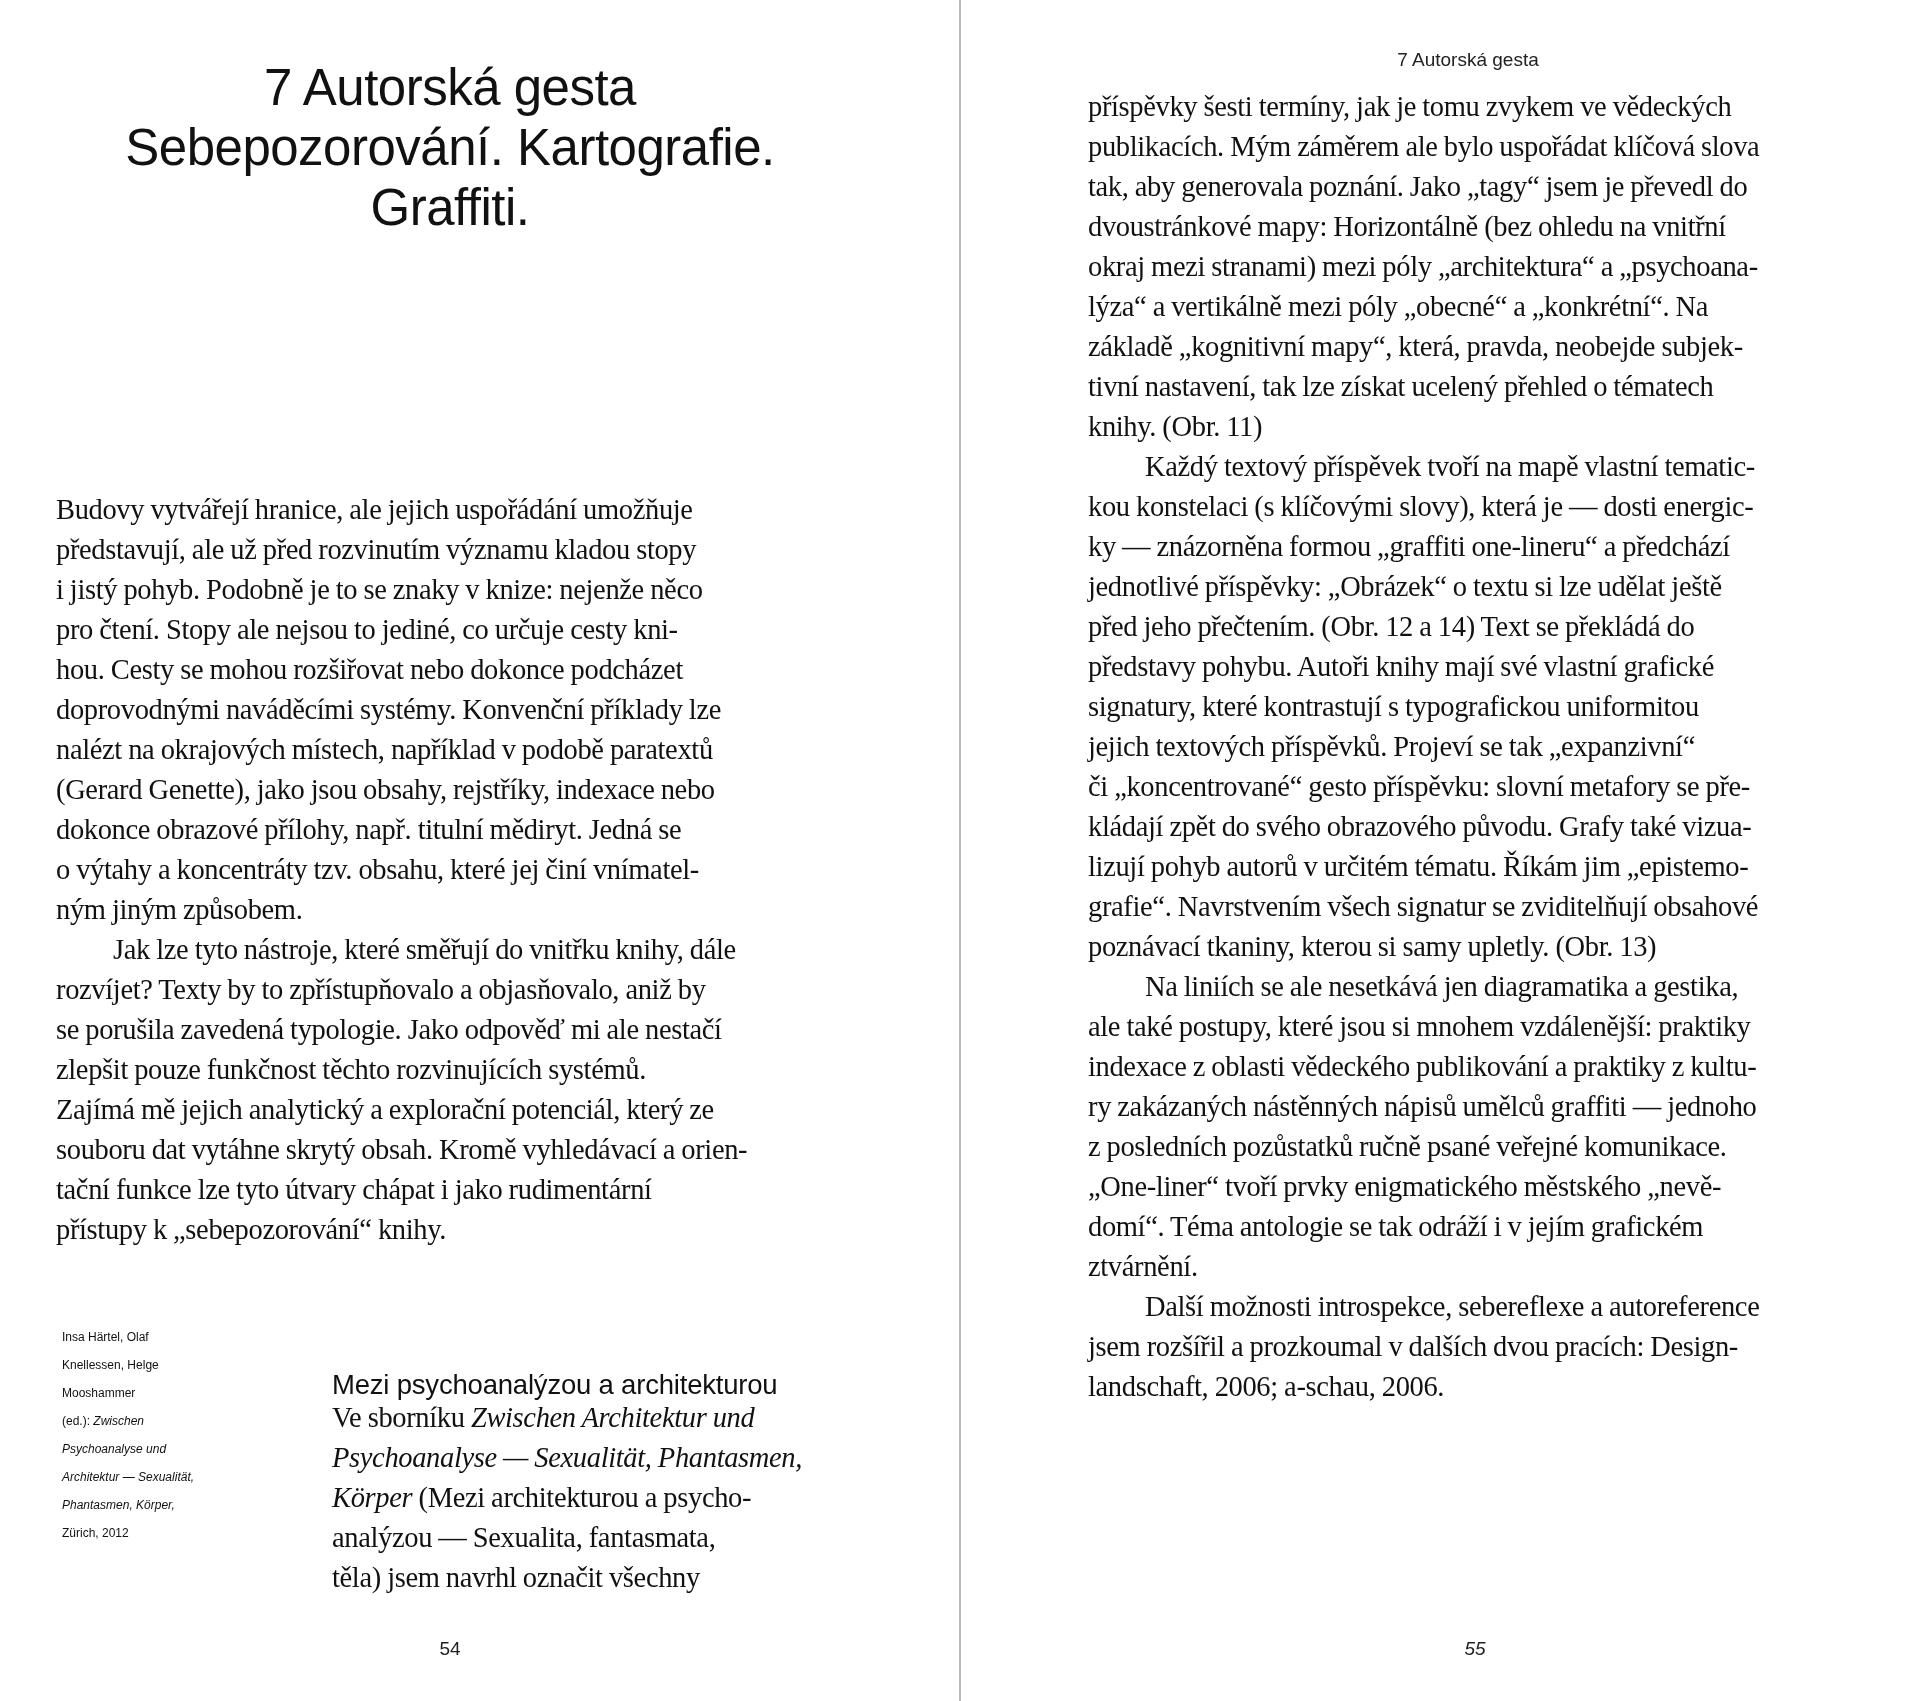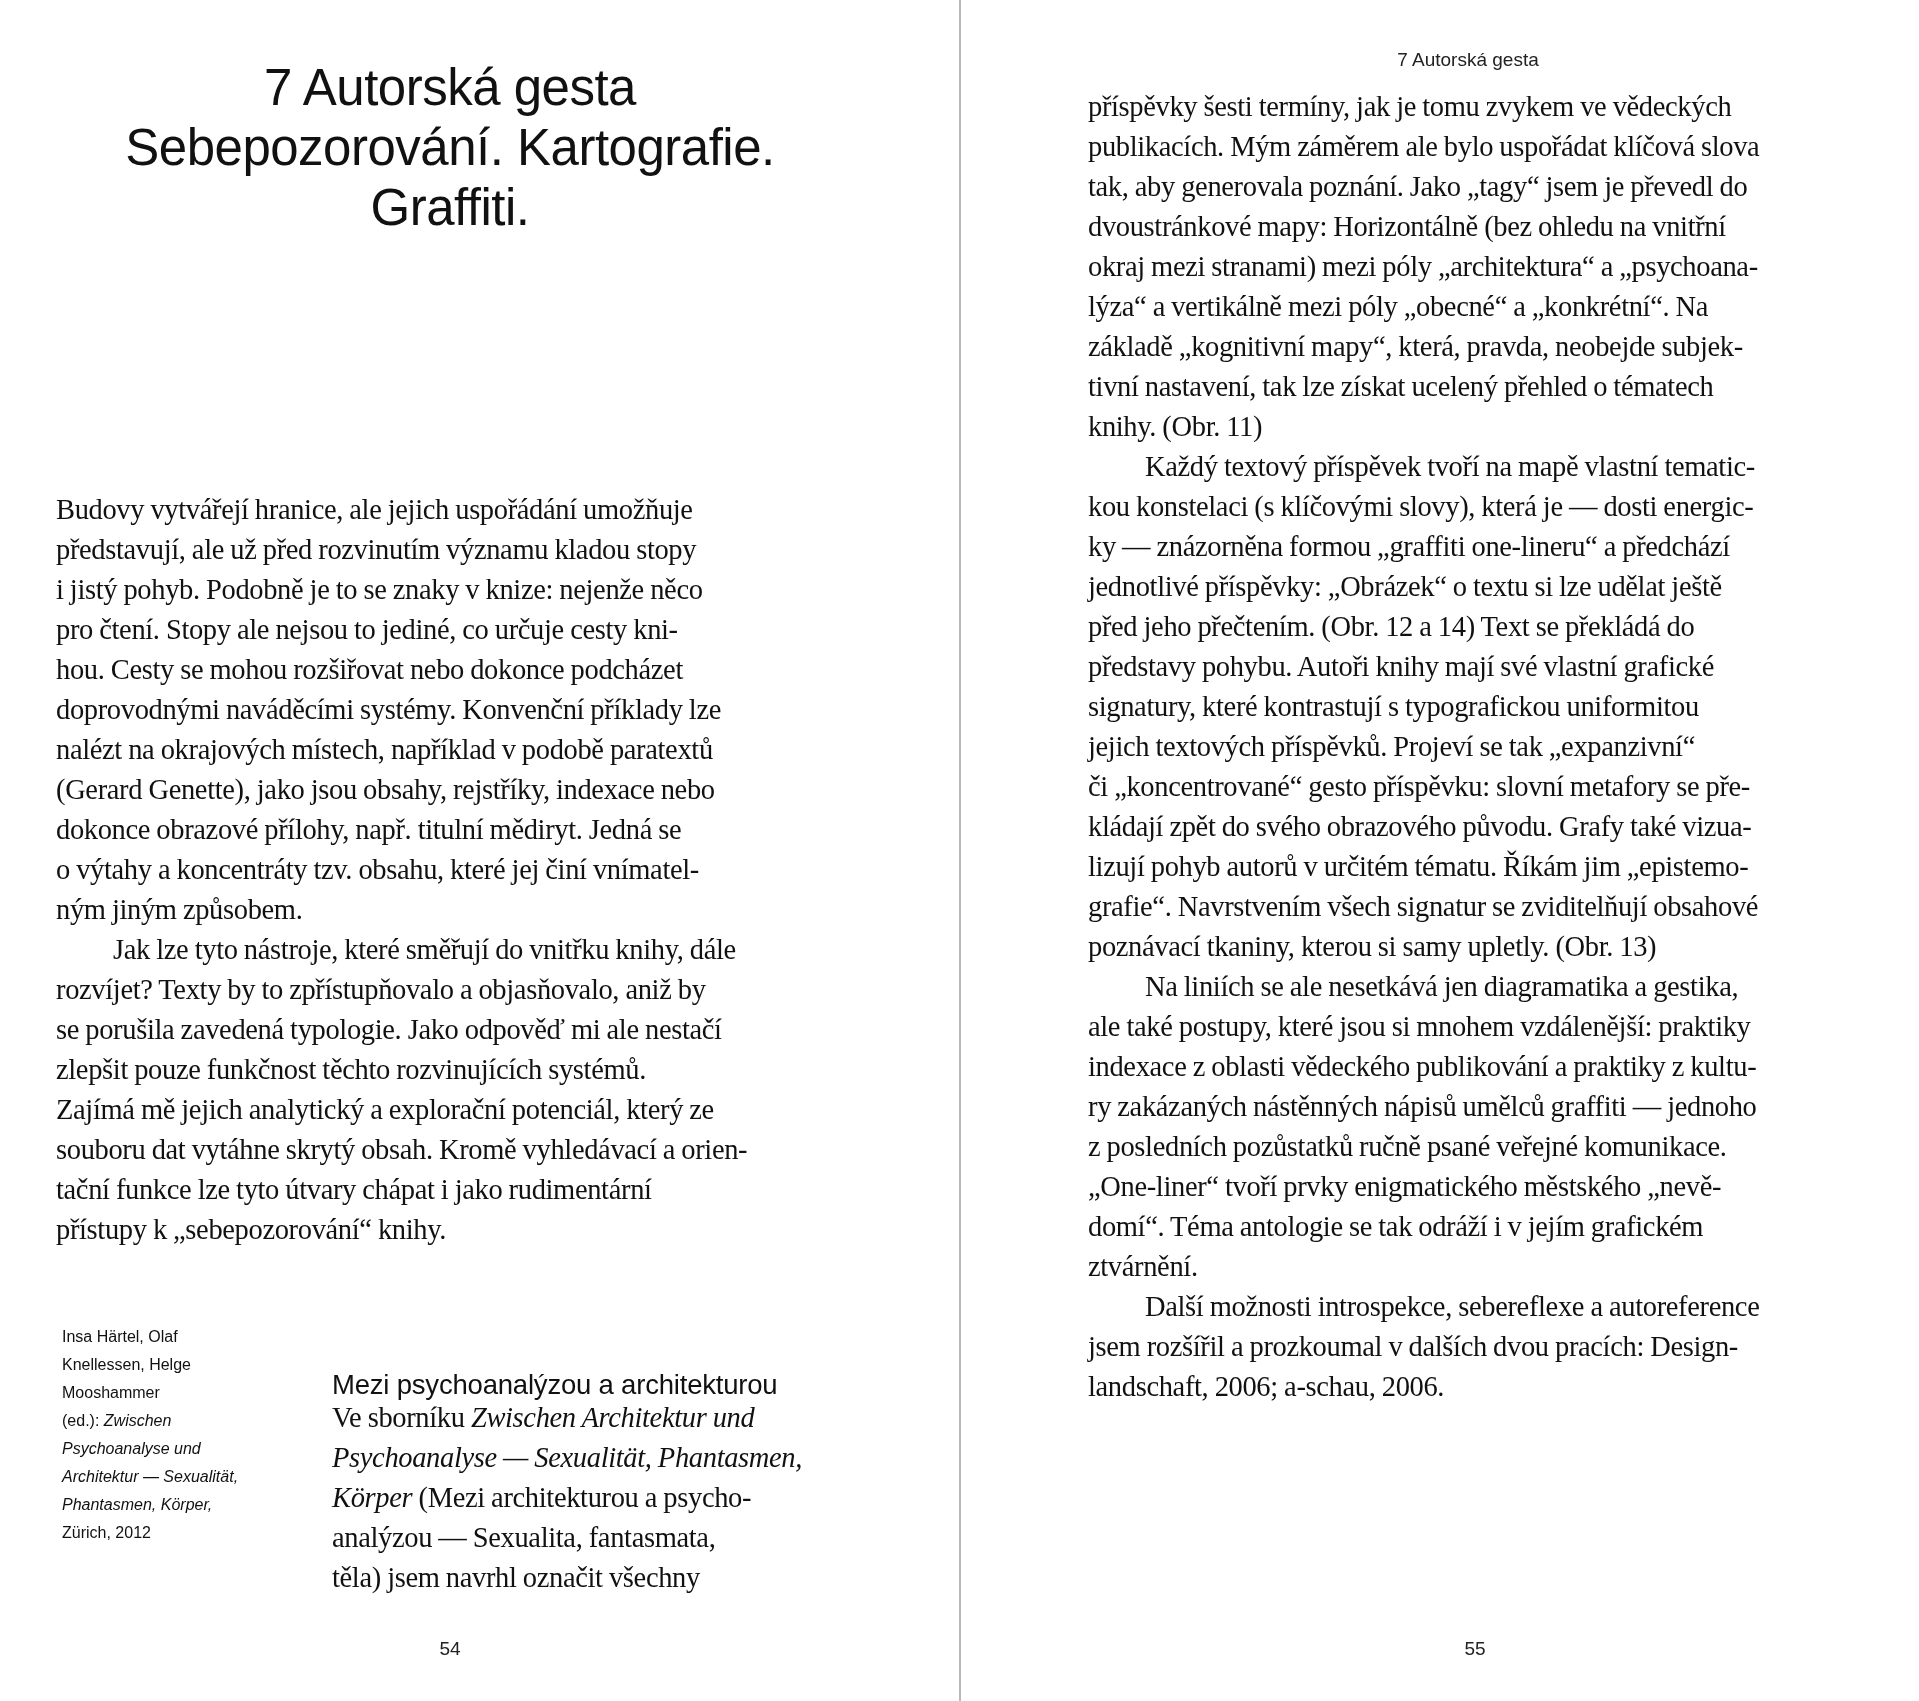--- a/index.html
+++ b/index.html
@@ -15,33 +15,33 @@
   .chapter-title { position: absolute; left: 0; width: 900px; top: 58px; text-align: center;
     font-size: 51px; line-height: 60px; letter-spacing: -0.5px; }
   .chapter-title div { white-space: nowrap; }
 
   .body-text { position: absolute; font-size: 28.5px; line-height: 40px; letter-spacing: -0.35px; word-spacing: -0.5px; }
   .body-text .ln { white-space: nowrap; display: block; height: 40px; }
   .body-text .ind { padding-left: 57px; }
 
   .left-body { left: 44px; top: 490px; width: 790px; margin-left: 12px; }
 
-  .sidenote { position: absolute; left: 62px; top: 1323px; width: 240px; font-size: 16px; line-height: 28px; color: #111; }
+  .sidenote { position: absolute; left: 62px; top: 1323px; width: 240px; font-size: 12px; line-height: 28px; color: #111; }
   .sidenote .ln { display: block; white-space: nowrap; height: 28px; }
   .it { font-style: italic; }
 
   .section-heading { position: absolute; left: 332px; top: 1368px; font-size: 27.5px; line-height: 34px; white-space: nowrap; letter-spacing: -0.2px; }
   .section-body { left: 332px; top: 1398px; width: 540px; }
 
   .running-head { position: absolute; left: 0; width: 1016px; top: 48px; text-align: center; font-size: 19px; line-height: 24px; color: #222; }
   .right-body { left: 128px; top: 87px; width: 780px; }
 
   .page-number { position: absolute; top: 1637px; font-size: 19px; line-height: 24px; width: 80px; text-align: center; color: #222; }
   .pn-left { left: 410px; }
-  .pn-right { left: 475px; }
+  .pn-right { left: 475px; font-style: italic; }
 </style>
 </head>
 <body>
 
 <div class="page page-left">
   <div class="chapter-title sans">
     <div>7 Autorská gesta</div>
     <div>Sebepozorování. Kartografie.</div>
     <div>Graffiti.</div>
   </div>

